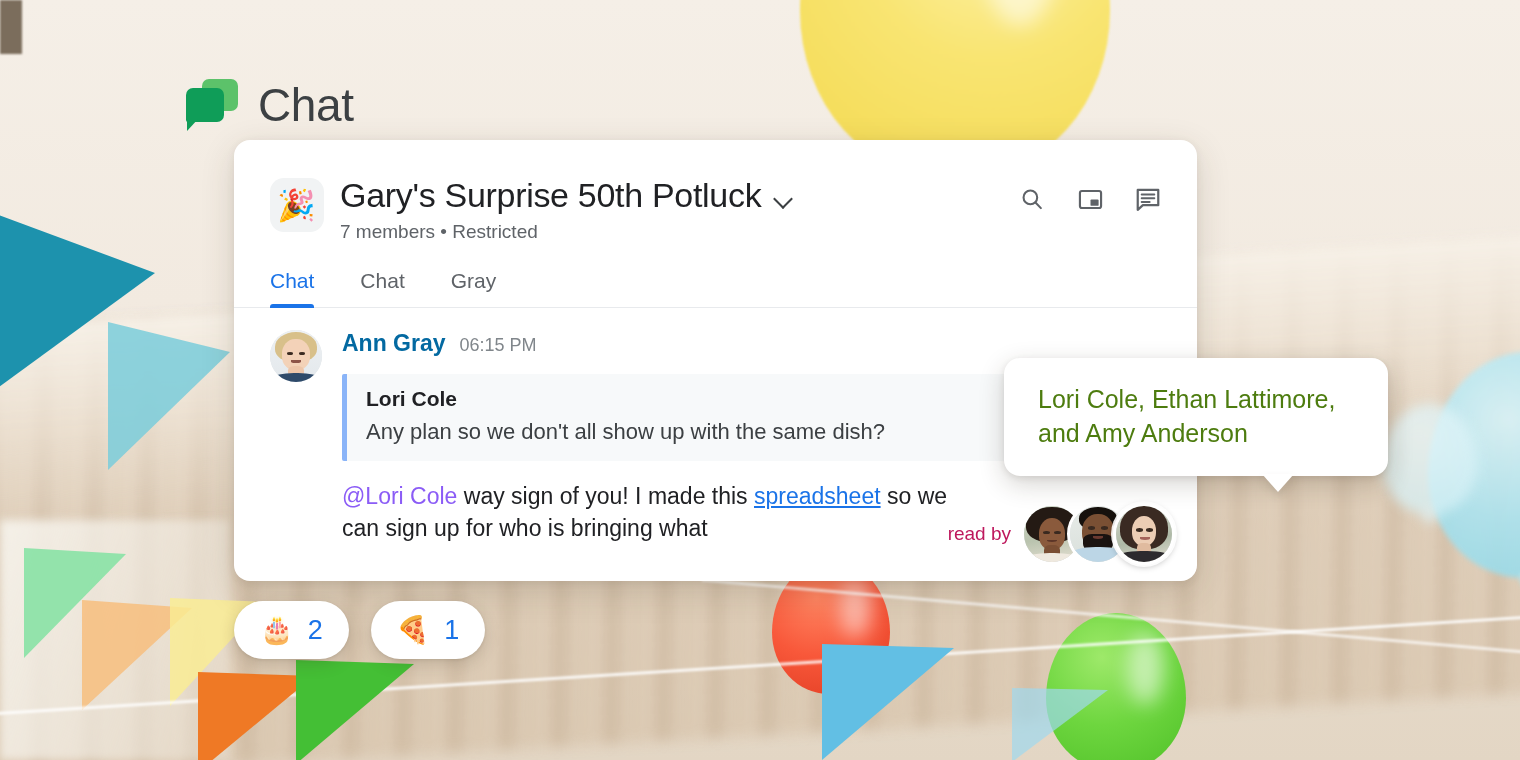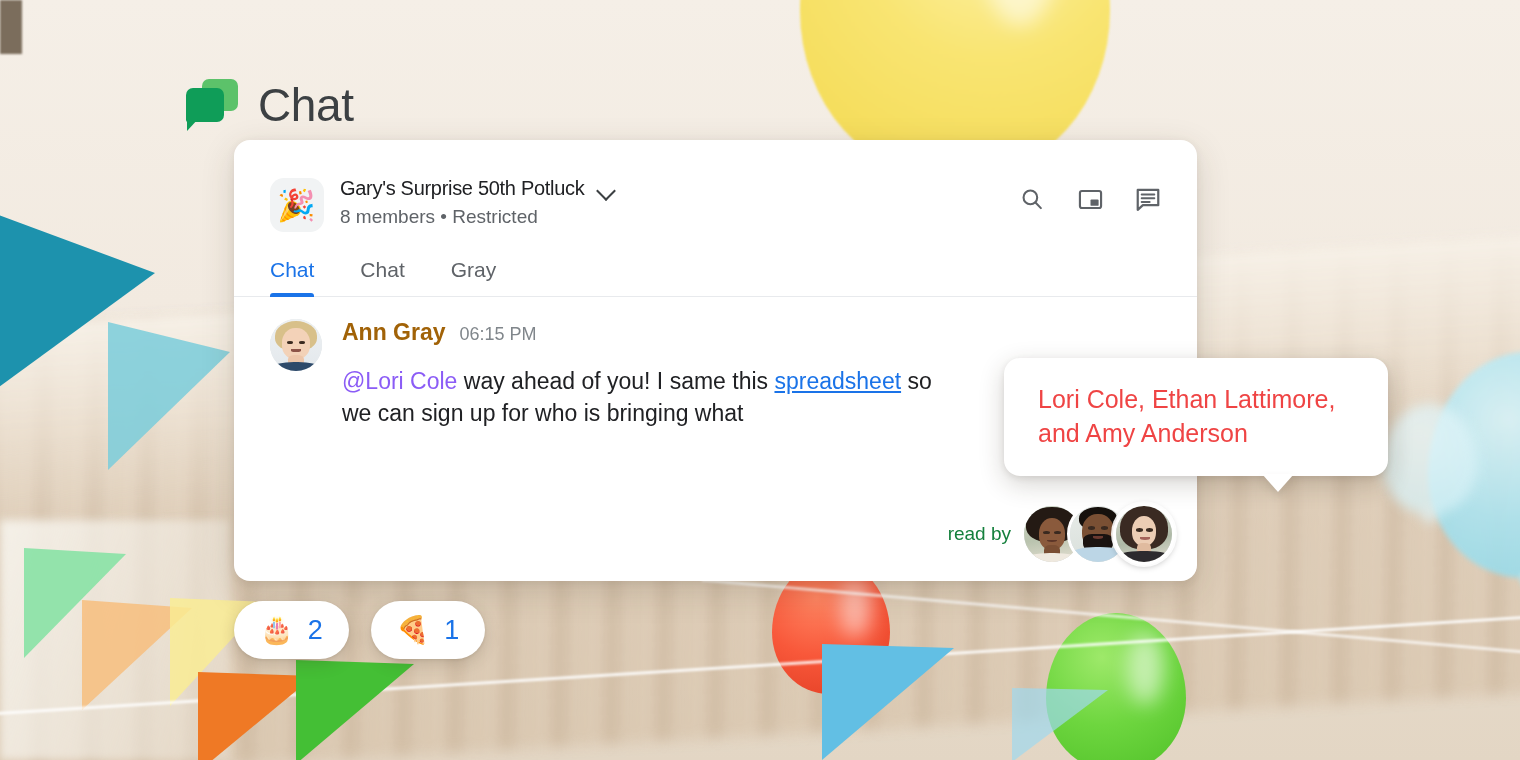--- a/index.html
+++ b/index.html
@@ -252,21 +252,21 @@
     border-radius: 14px;
     background: #f1f3f4;
     display: flex; align-items: center; justify-content: center;
     font-size: 31px;
     flex: 0 0 auto;
     margin-top: 2px;
   }
   .header-text { margin-left: 16px; flex: 1 1 auto; }
   .title-row { display: flex; align-items: center; gap: 14px; }
   .group-title {
-    font-size: 20px;
+    font-size: 34px;
     color: #202124;
     font-weight: 400;
     letter-spacing: -.3px;
   }
   .chev {
     width: 18px; height: 18px;
     position: relative;
     flex: 0 0 auto;
     margin-top: 6px;
   }
@@ -327,21 +327,21 @@
   .msg-avatar {
     width: 52px; height: 52px;
     border-radius: 50%;
     flex: 0 0 auto;
     overflow: hidden;
     background: #dfe3e6;
     position: relative;
   }
   .msg-body { margin-left: 20px; flex: 1 1 auto; min-width: 0; }
   .msg-meta { display: flex; align-items: baseline; gap: 14px; }
-  .msg-author { font-size: 23px; color: #a16207; font-weight: 700; }
+  .msg-author { font-size: 23px; color: #0369a1; font-weight: 700; }
   .msg-time { font-size: 18px; color: #80868b; }
 
   .quote {
     margin-top: 17px;
     background: #f7f9fa;
     border-left: 5px solid #8ab4f8;
     border-radius: 2px 8px 8px 2px;
     padding: 13px 18px 16px 19px;
   }
   .quote-author { font-size: 21px; color: #202124; font-weight: 700; }
@@ -358,21 +358,21 @@
   .link { color: #1a73e8; text-decoration: underline; cursor: pointer; }
 
   
   .read-by {
     position: absolute;
     right: 22px; bottom: 16px;
     display: flex; align-items: center;
   }
   .read-by-label {
     font-size: 19px;
-    color: #15803d;
+    color: #be185d;
     margin-right: 10px;
   }
   .readers { display: flex; align-items: center; }
   .reader {
     width: 62px; height: 62px;
     border-radius: 50%;
     border: 3px solid #ffffff;
     margin-left: -16px;
     overflow: hidden;
     position: relative;
@@ -440,21 +440,21 @@
     left: 1004px; top: 358px;
     width: 384px;
     background: #ffffff;
     border-radius: 16px;
     padding: 24px 26px 26px 34px;
     box-shadow: 0 8px 26px rgba(50,40,25,.20), 0 2px 6px rgba(50,40,25,.10);
   }
   .tooltip-text {
     font-size: 25px;
     line-height: 1.36;
-    color: #ef4444;
+    color: #4d7c0f;
   }
   .tooltip-arrow {
     position: absolute;
     left: 258px; bottom: -16px;
     width: 0; height: 0;
     border-left: 16px solid transparent;
     border-right: 16px solid transparent;
     border-top: 18px solid #ffffff;
     filter: drop-shadow(0 5px 4px rgba(50,40,25,.12));
   }
@@ -531,21 +531,21 @@
   <div class="card">
 
     <div class="card-header">
       <div class="group-avatar">🎉</div>
 
       <div class="header-text">
         <div class="title-row">
           <div class="group-title">Gary's Surprise 50th Potluck</div>
           <span class="chev"></span>
         </div>
-        <div class="group-sub">8 members  •  Restricted</div>
+        <div class="group-sub">7 members  •  Restricted</div>
       </div>
 
       <div class="header-actions">
         <div class="icon-btn">
           <svg width="26" height="26" viewBox="0 0 24 24" fill="none">
             <circle cx="10.5" cy="10.5" r="6.3" stroke="#5f6368" stroke-width="1.9"></circle>
             <line x1="15.2" y1="15.2" x2="20.2" y2="20.4" stroke="#5f6368" stroke-width="1.9" stroke-linecap="round"></line>
           </svg>
         </div>
         <div class="icon-btn">
@@ -583,22 +583,26 @@
             <span class="eye r"></span>
             <span class="mouth"></span>
         </span>
       </div>
       <div class="msg-body">
         <div class="msg-meta">
           <span class="msg-author">Ann Gray</span>
           <span class="msg-time">06:15 PM</span>
         </div>
 
-
-        <div class="msg-text"><span class="mention">@Lori Cole</span><span> way ahead of you! I same this </span><span class="link">spreadsheet</span><span> so we can sign up for who is bringing what</span></div>
+        <div class="quote">
+          <div class="quote-author">Lori Cole</div>
+          <div class="quote-text">Any plan so we don't all show up with the same dish?</div>
+        </div>
+
+        <div class="msg-text"><span class="mention">@Lori Cole</span><span> way sign of you! I made this </span><span class="link">spreadsheet</span><span> so we can sign up for who is bringing what</span></div>
       </div>
     </div>
 
     <div class="read-by">
       <span class="read-by-label">read by</span>
       <div class="readers">
         <div class="reader">
           <span class="face f-r1">
             <span class="bgf"></span>
               <span class="hair"></span>

